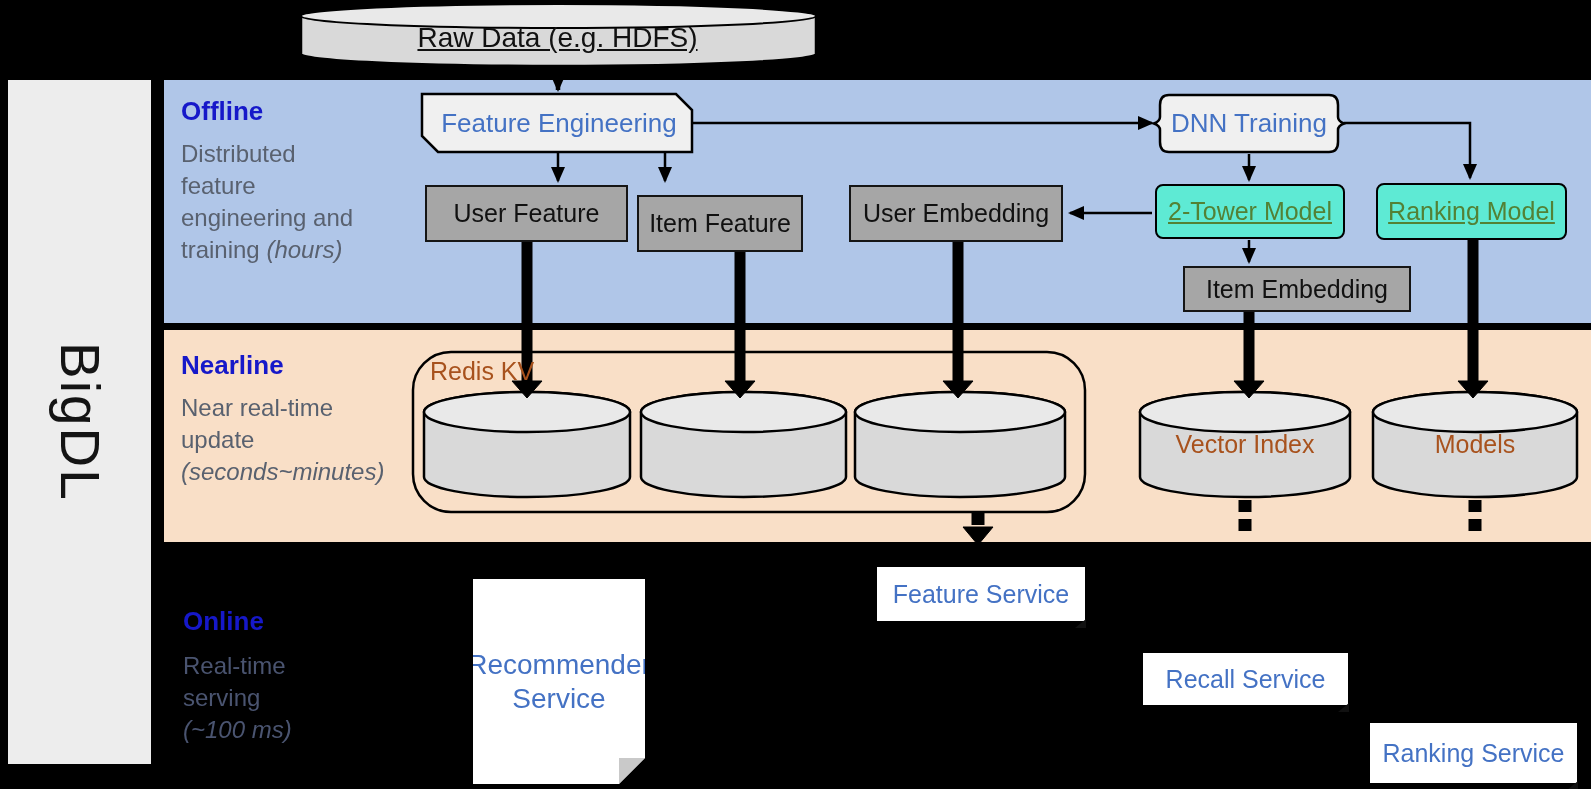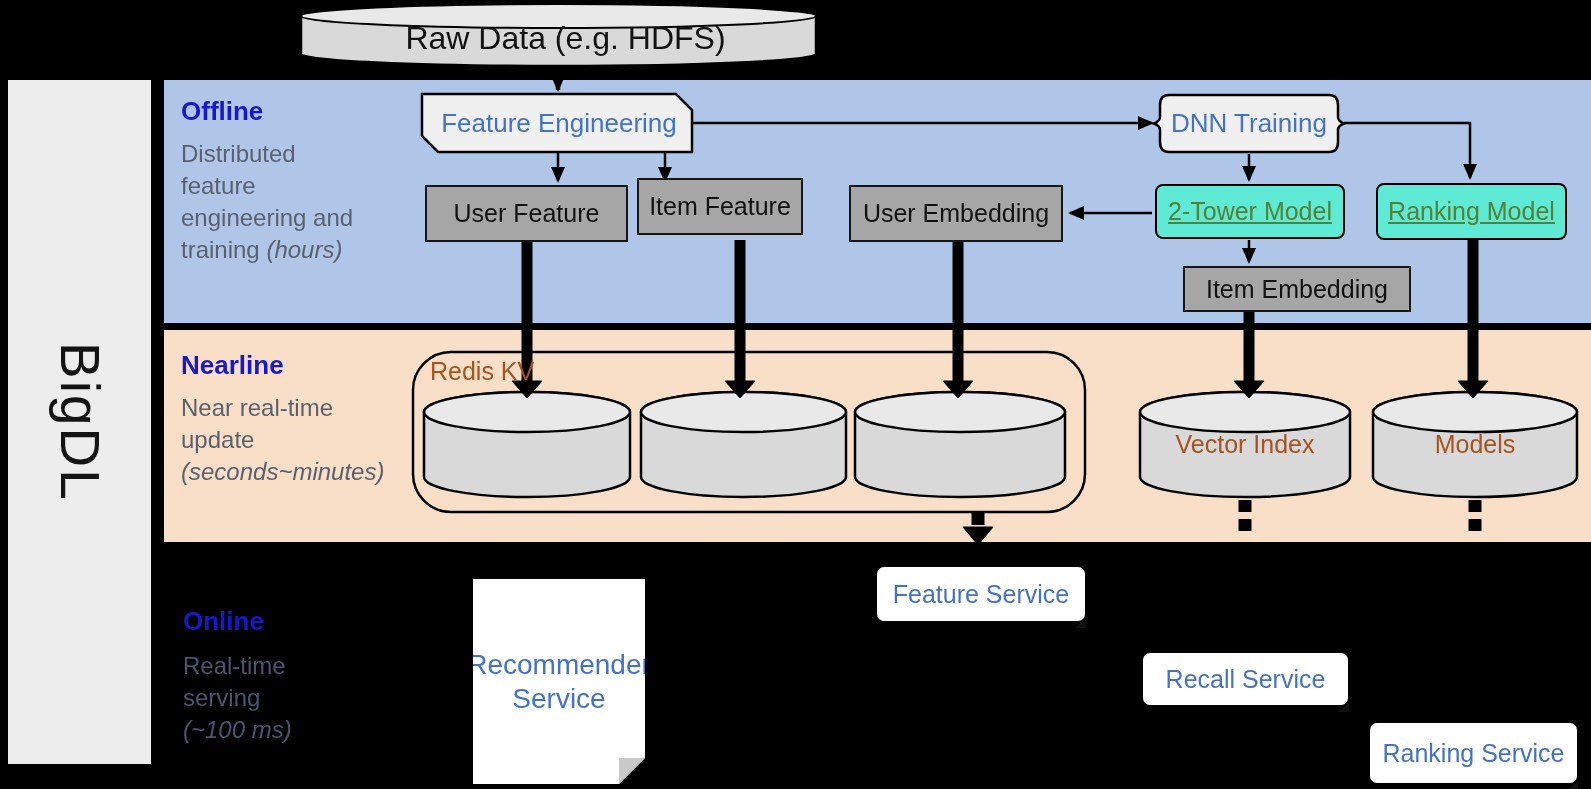--- a/index.html
+++ b/index.html
@@ -17,21 +17,21 @@
   .band-desc{font-size:24px;color:#59616f;line-height:32px;}
   .band-desc .it{font-style:italic;}
   .online-desc{color:#4a5470;}
   .node{position:absolute;z-index:3;display:flex;align-items:center;justify-content:center;
         text-align:center;font-size:25px;}
   .gray-box{background:#a6a6a6;border:2.5px solid #151515;color:#111;box-sizing:border-box;}
   .round-box{background:#5eead4;border:2.5px solid #000;border-radius:8px;color:#538135;box-sizing:border-box;text-decoration:underline;}
   .shape-label{color:#4472c4;font-size:26px;}
   .brown{color:#a8521d;}
   .svc{position:absolute;z-index:3;background:#ffffff;color:#4472c4;font-size:25px;
-       display:flex;align-items:center;justify-content:center;text-align:center;border-radius:7px;}
+       display:flex;align-items:center;justify-content:center;text-align:center;}
   .svc::after{content:'';position:absolute;right:-1px;bottom:-7px;width:0;height:0;
        border-top:9px solid transparent;border-right:11px solid #111;}
   .doc{position:absolute;z-index:3;background:#ffffff;color:#4472c4;font-size:28px;
        display:flex;align-items:center;justify-content:center;text-align:center;line-height:34px;
        clip-path:polygon(0 0,100% 0,100% calc(100% - 26px),calc(100% - 26px) 100%,0 100%);}
   .doc::after{content:'';position:absolute;right:0;bottom:0;width:0;height:0;
        border-top:26px solid #c9c9c9;border-right:26px solid transparent;}
 </style>
 </head>
 <body>
@@ -136,28 +136,28 @@
     <div class="it">(seconds~minutes)</div>
   </div>
 
   <div class="lbl band-title" style="left:183px;top:606px;">Online</div>
   <div class="lbl band-desc online-desc" style="left:183px;top:650px;">
     <div>Real-time</div>
     <div>serving</div>
     <div class="it">(~100 ms)</div>
   </div>
 
-  <div class="node" style="left:308px;top:10px;width:515px;height:56px;color:#111;font-size:32px;">Raw Data (e.g. HDFS)</div>
+  <div class="node" style="left:300px;top:10px;width:515px;height:56px;color:#111;font-size:28px;text-decoration:underline;">Raw Data (e.g. HDFS)</div>
 
   <div class="node shape-label" style="left:422px;top:94px;width:274px;height:58px;">Feature Engineering</div>
 
   <div class="node shape-label" style="left:1160px;top:95px;width:178px;height:57px;">DNN Training</div>
 
   <div class="node gray-box" style="left:425px;top:185px;width:203px;height:57px;">User Feature</div>
-  <div class="node gray-box" style="left:637px;top:178px;width:166px;height:57px;">Item Feature</div>
+  <div class="node gray-box" style="left:637px;top:195px;width:166px;height:57px;">Item Feature</div>
   <div class="node gray-box" style="left:849px;top:185px;width:214px;height:57px;">User Embedding</div>
   <div class="node gray-box" style="left:1135px;top:266px;width:228px;height:46px;margin-left:48px;">Item Embedding</div>
 
   <div class="node round-box" style="left:1155px;top:184px;width:190px;height:55px;">2-Tower Model</div>
   <div class="node round-box" style="left:1376px;top:183px;width:191px;height:57px;">Ranking Model</div>
 
   <div class="lbl brown" style="left:430px;top:357px;font-size:25px;">Redis KV</div>
   <div class="node brown" style="left:1140px;top:424px;width:210px;height:40px;">Vector Index</div>
   <div class="node brown" style="left:1373px;top:424px;width:204px;height:40px;">Models</div>
 

